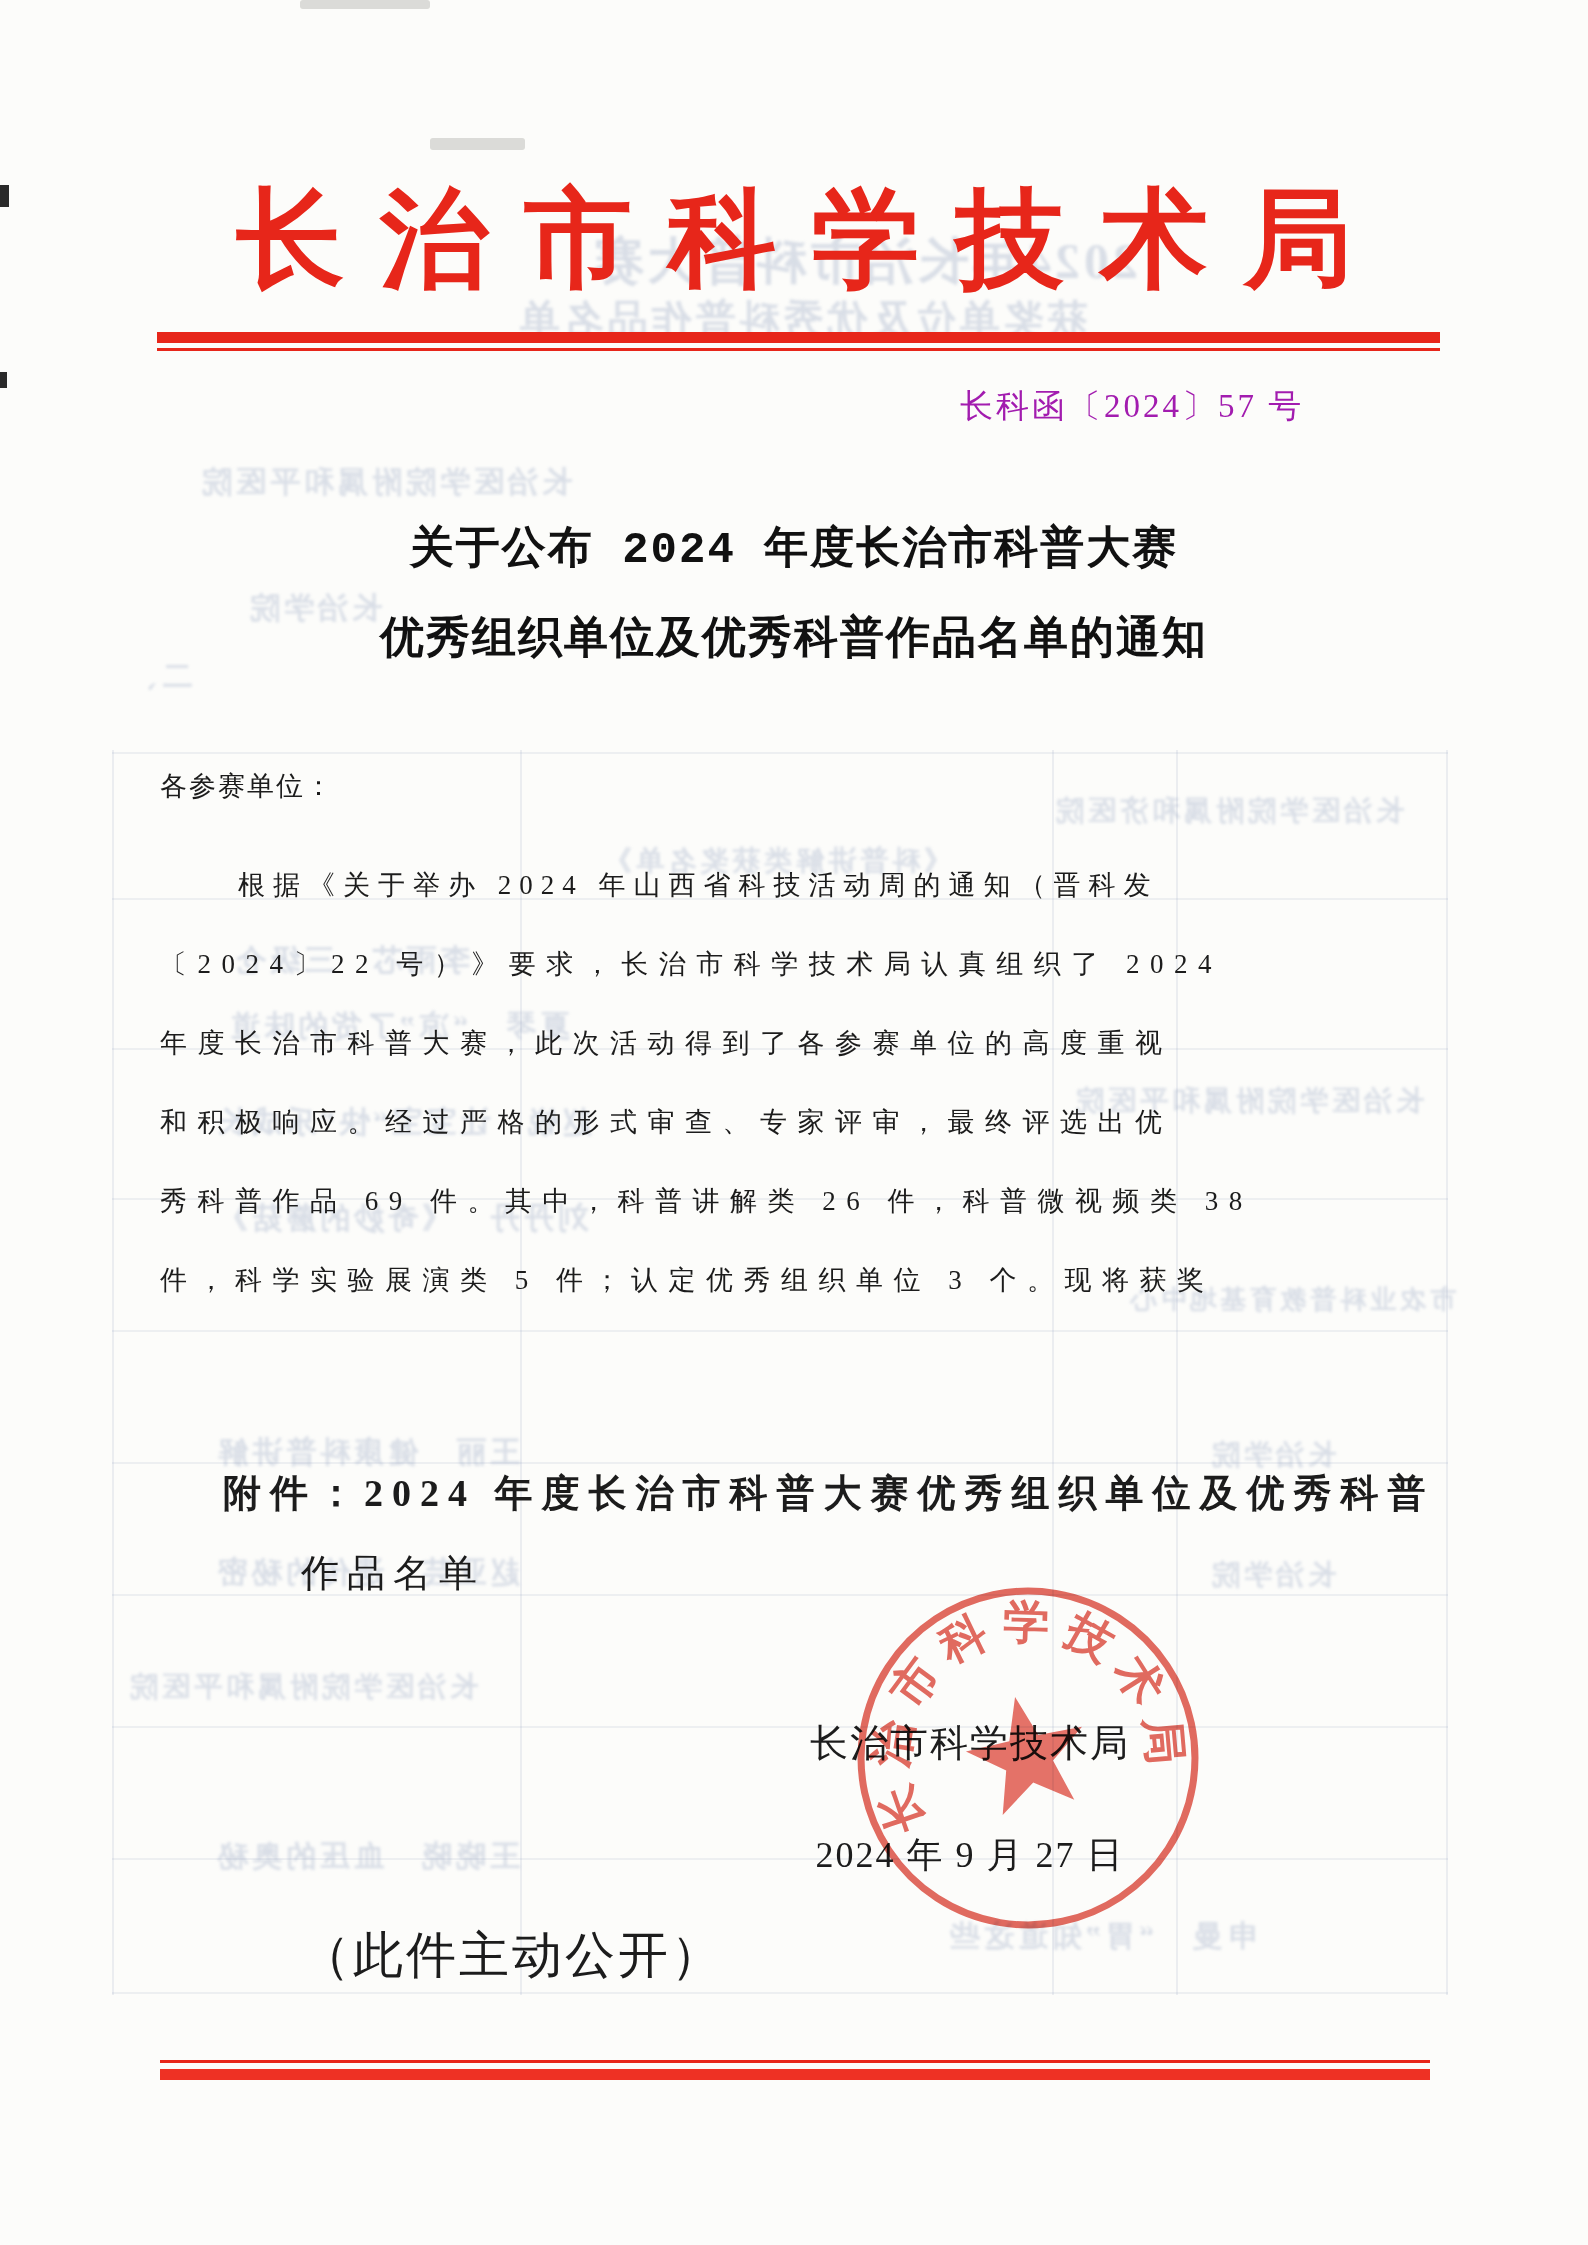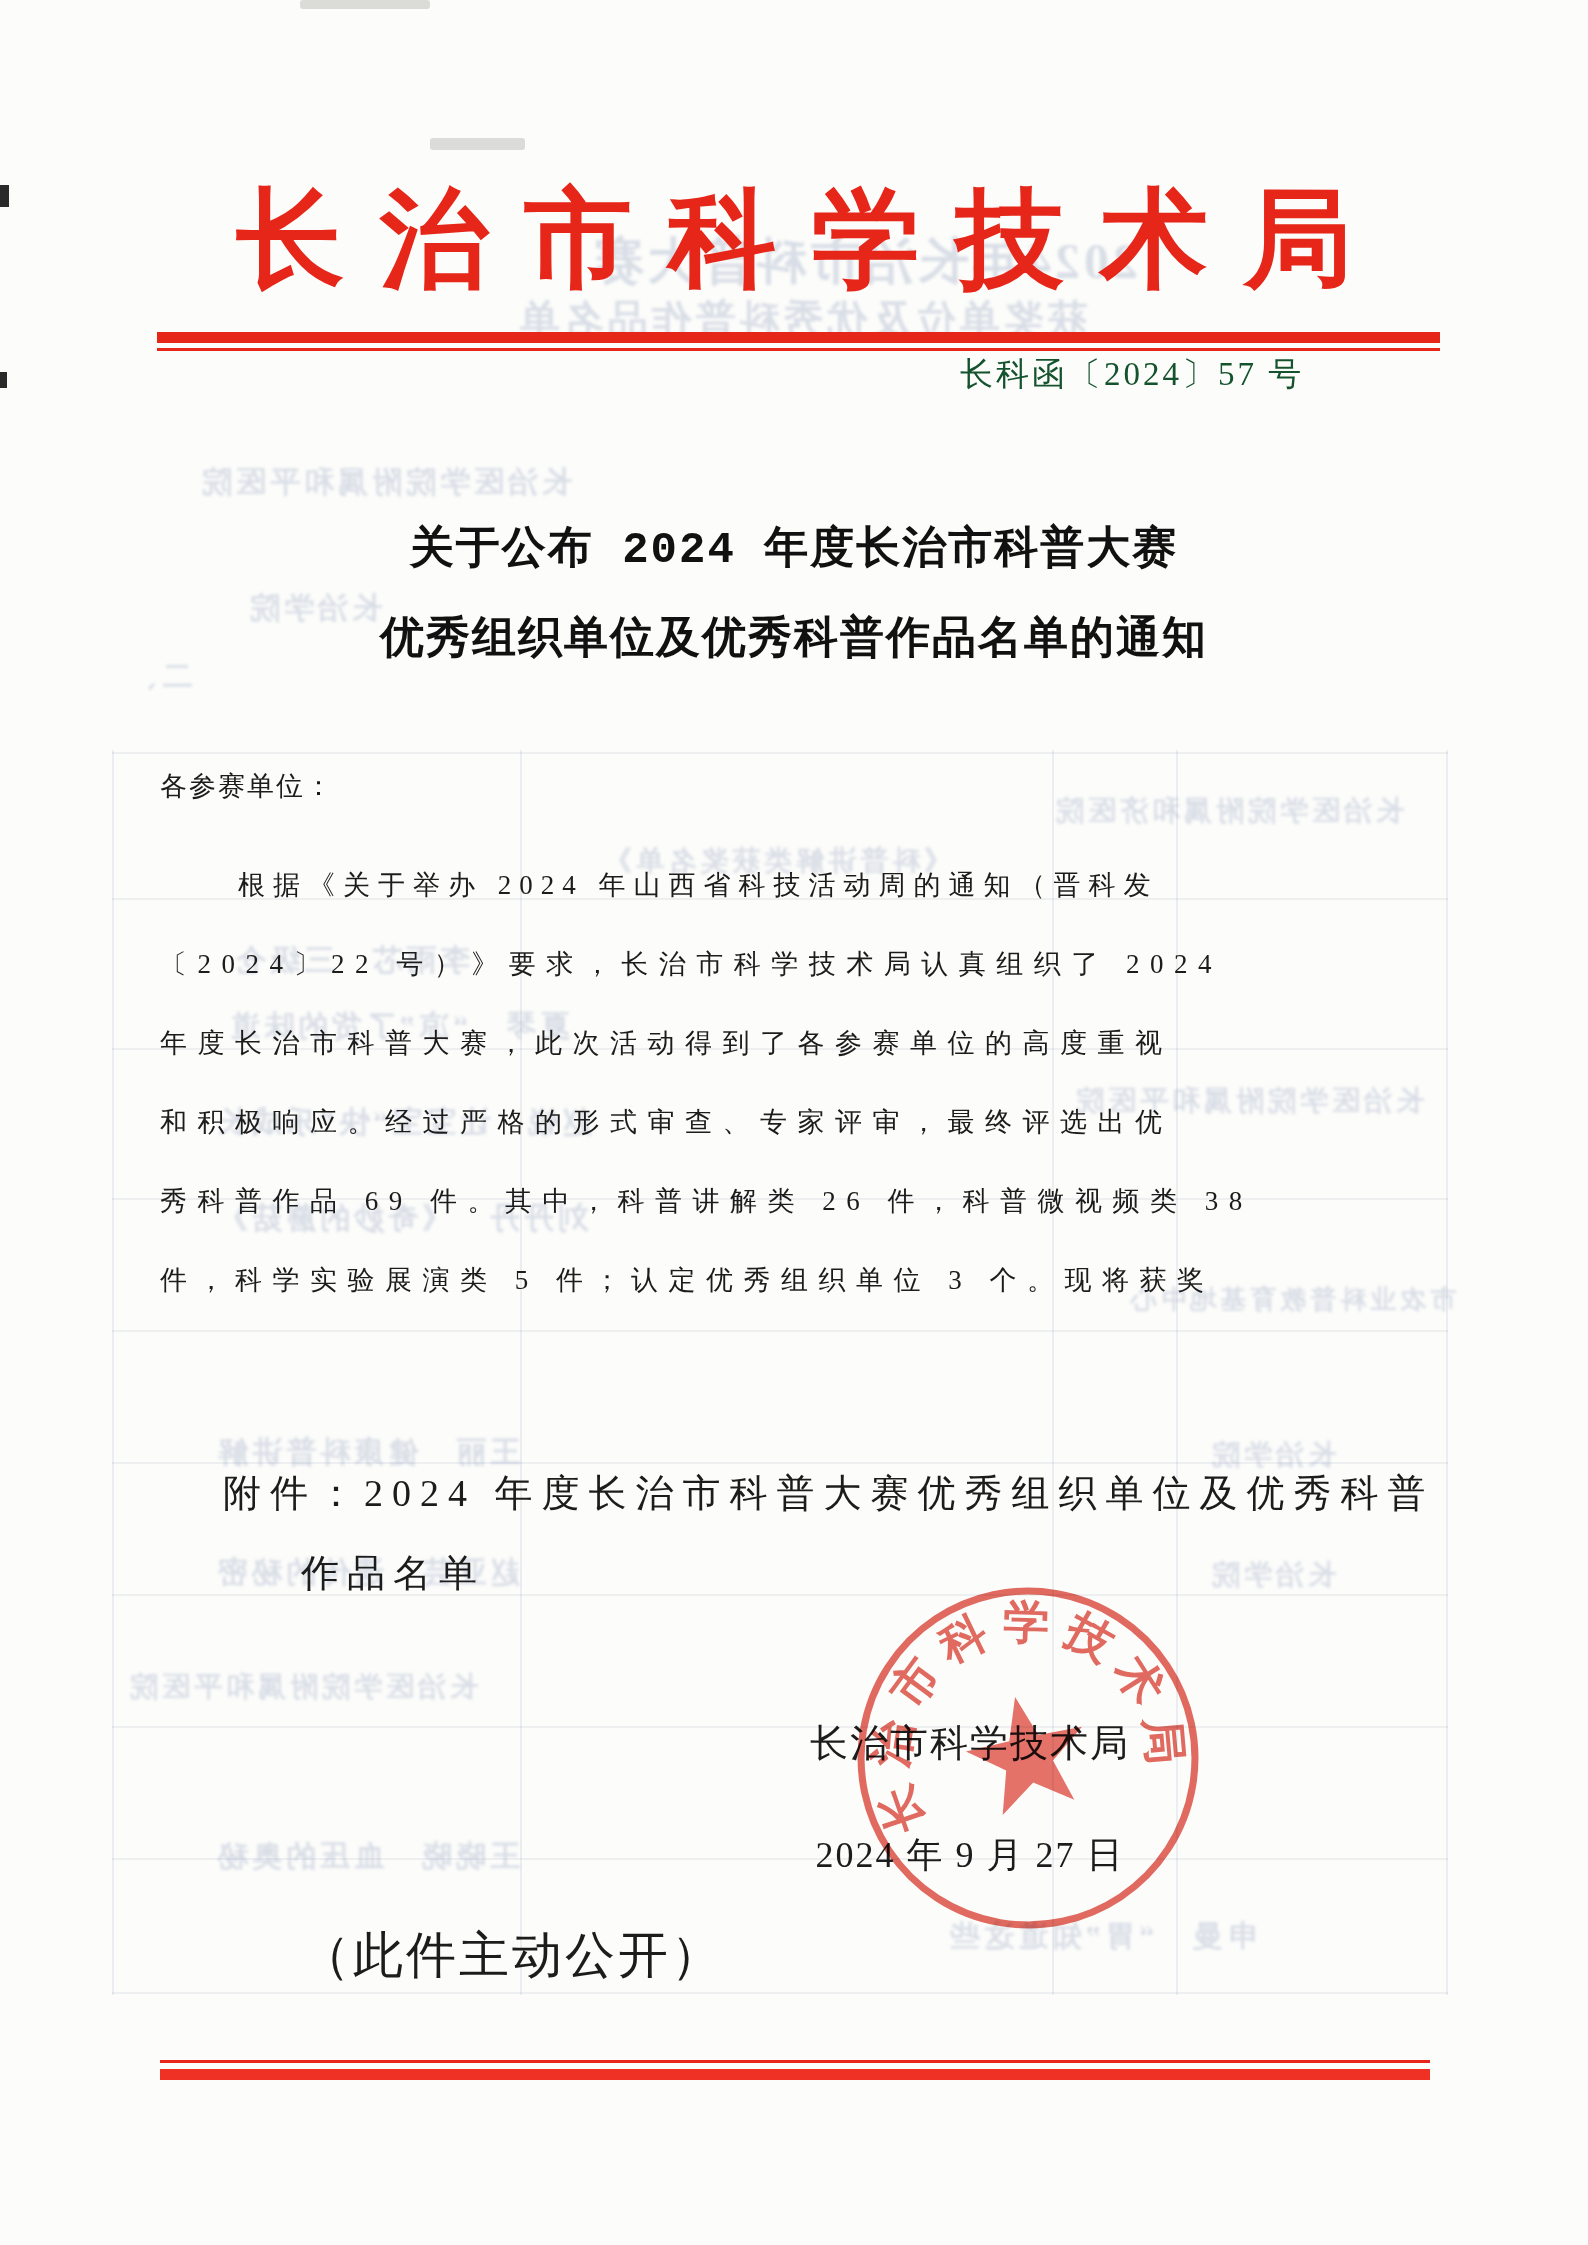--- a/index.html
+++ b/index.html
@@ -37,36 +37,36 @@
     font-size:108px;font-weight:bold;
     color:#e7261a;
     letter-spacing:36px;text-indent:36px;
     line-height:1.15;
     margin:0;
   }
   .rule-top{position:absolute;top:332px;left:157px;width:1283px;}
   .rule-top .thick{height:11px;background:#e7261a;}
   .rule-top .thin{height:3px;background:#e7261a;margin-top:5px;}
   .doc-number{
-    position:absolute;top:352px;left:960px;
-    font-size:33px;letter-spacing:3px;color:#14532d;
+    position:absolute;top:384px;left:960px;
+    font-size:33px;letter-spacing:3px;color:#a21caf;
   }
   .doc-title{
     position:absolute;top:505px;left:0;width:100%;
     text-align:center;font-size:44px;font-weight:bold;
     line-height:90px;color:#111;letter-spacing:2px;
     margin:0;
     font-family:Liberation Mono, monospace;
   }
   .body-block{position:absolute;left:160px;top:762px;width:1255px;font-size:27px;}
   .salutation{letter-spacing:2px;height:86px;line-height:48px;}
   .bline{height:79px;line-height:52px;letter-spacing:10.5px;white-space:nowrap;}
   .bline.first{text-indent:78px;letter-spacing:8px;margin-top:11px;}
   .bline.last{letter-spacing:3px;}
-  .attach1{position:absolute;left:223px;top:1468px;font-size:38px;letter-spacing:9px;white-space:nowrap;}
+  .attach1{position:absolute;left:223px;top:1468px;font-size:38px;letter-spacing:9px;white-space:nowrap;font-weight:bold;}
   .attach2{position:absolute;left:301px;top:1548px;font-size:38px;letter-spacing:8px;}
   .signature{position:absolute;left:790px;top:1718px;width:360px;text-align:center;}
   .sig-org{font-size:38px;letter-spacing:2px;}
   .sig-date{font-size:36px;letter-spacing:2px;margin-top:62px;}
   .disclosure{position:absolute;left:300px;top:1922px;font-size:50px;letter-spacing:3px;}
   .rule-bottom{position:absolute;top:2060px;left:160px;width:1270px;}
   .rule-bottom .thin{height:3px;background:#e7261a;}
   .rule-bottom .thick{height:11px;background:#ee3124;margin-top:6px;}
   
   .seal{

